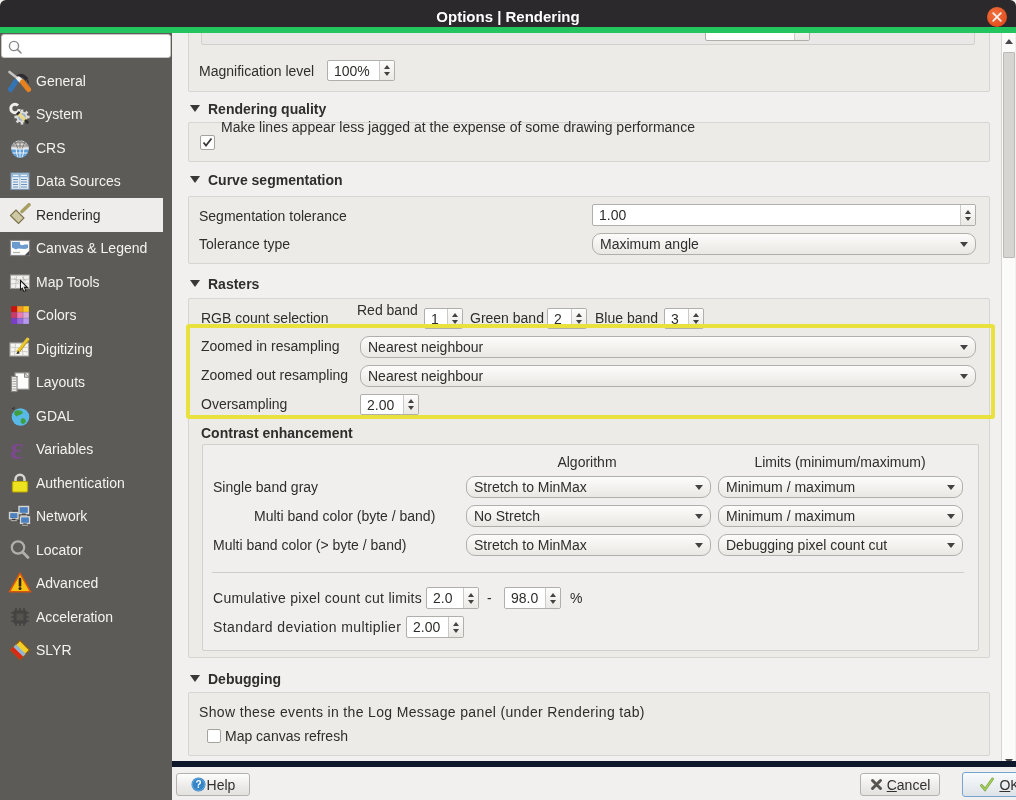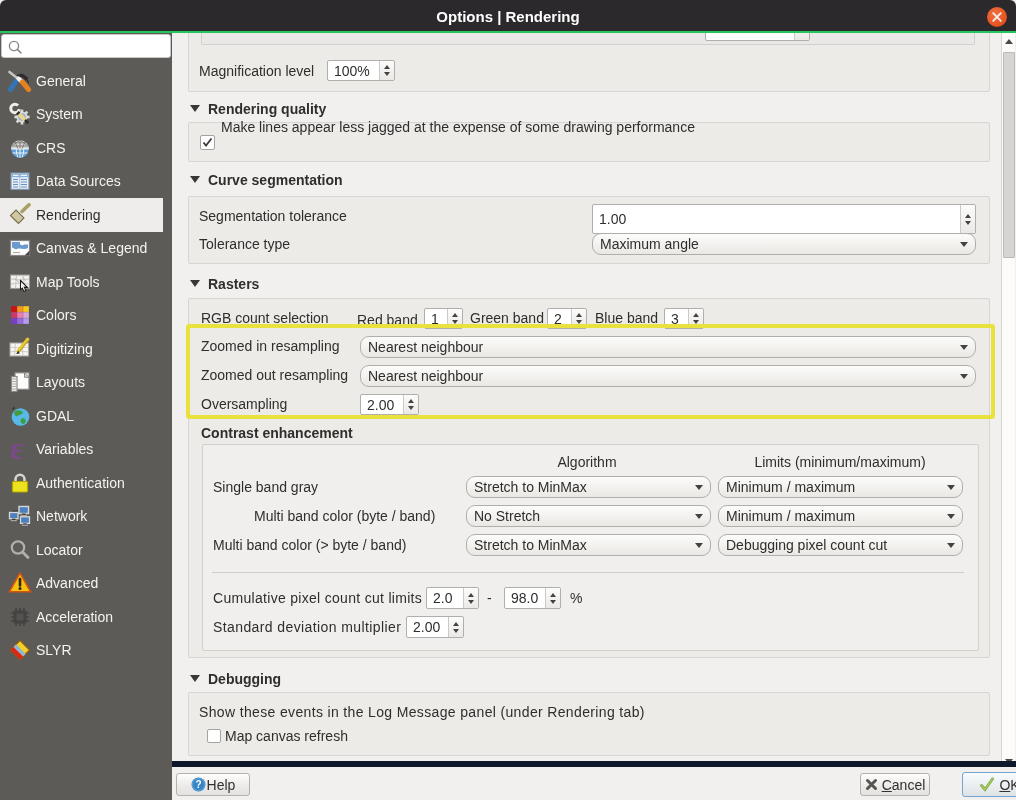--- a/index.html
+++ b/index.html
@@ -1,21 +1,21 @@
 <!DOCTYPE html>
 <html><head>
 <meta charset="utf-8">
 <style>
 * { margin:0; padding:0; box-sizing:border-box; }
 html,body { width:1016px; height:800px; overflow:hidden; }
 body { font-family:"Liberation Sans", sans-serif; font-size:14px; color:#2f2e2c; background:#8e8d8b; }
 #app { position:relative; width:1016px; height:800px; background:#f1f0ee; overflow:hidden; }
 
 
-#titlebar { position:absolute; left:0; top:0; width:1016px; height:33px; background:#2b292b; border-bottom:2px solid #22c55e; border-radius:6px 6px 0 0; }
+#titlebar { position:absolute; left:0; top:0; width:1016px; height:33px; background:#2b292b; border-bottom:6px solid #22c55e; border-radius:6px 6px 0 0; }
 #titlebar .title { position:absolute; left:0; right:0; top:8px; text-align:center; color:#ffffff; font-weight:bold; font-size:15px; }
 #closebtn { position:absolute; right:9px; top:7px; width:20px; height:20px; border-radius:50%; background:radial-gradient(circle at 40% 35%, #f07040, #e44f1c 75%); }
 #closebtn svg { position:absolute; left:0; top:0; }
 
 
 #sidebar { position:absolute; left:0; top:33px; width:172px; height:767px; background:#5d5b57; }
 #search { position:absolute; left:1px; top:1px; width:170px; height:24px; background:#ffffff; border:1px solid #c8c6c3; border-radius:3px; }
 #search svg { position:absolute; left:5px; top:4px; }
 #navlist { position:absolute; left:0; top:31px; width:163px; }
 .nav { position:relative; height:33.5px; display:flex; align-items:center; padding-left:8px; color:#f4f3f0; }
@@ -286,37 +286,37 @@
     <div class="cb" style="left:28px; top:102px;">
         <svg width="13" height="13" style="position:absolute;left:0;top:0">
           <path d="M2.5 6.5 L5 9.5 L10.5 2.5" stroke="#3c3a38" stroke-width="1.8" fill="none"></path>
         </svg>
       </div>
     <div class="lbl" style="left:49px; top:84px;text-align:center;">Make lines appear less jagged at the expense of some drawing performance</div>
 
     <div class="hdr" style="left:18px; top:137px;"><span class="arr"></span>Curve segmentation</div>
     <div class="panel" style="left:16px; top:163px; width:802px; height:68px;"></div>
     <div class="lbl" style="left:27px; top:173px;">Segmentation tolerance</div>
-    <div class="spin" style="left:420px; top:171px; width:384px; height:30px;">
+    <div class="spin" style="left:420px; top:171px; width:384px; height:22px;">
         <div class="val">1.00</div>
         <div class="btns">
           <div class="tu"></div>
           <div class="td"></div>
         </div>
       </div>
     <div class="lbl" style="left:27px; top:201px;">Tolerance type</div>
     <div class="combo" style="left:420px; top:200px; width:384px; height:22px;">
         <div class="val">Maximum angle</div>
         <div class="ca"></div>
       </div>
 
     <div class="hdr" style="left:18px; top:241px;"><span class="arr"></span>Rasters</div>
     <div class="panel" style="left:16px; top:265px; width:802px; height:360px;"></div>
     <div class="lbl" style="left:29px; top:275px;">RGB count selection</div>
-    <div class="lbl" style="left:185px; top:277px;">Red band</div>
+    <div class="lbl" style="left:185px; top:267px;">Red band</div>
     <div class="spin" style="left:252px; top:275px; width:39px; height:21px;">
         <div class="val">1</div>
         <div class="btns">
           <div class="tu"></div>
           <div class="td"></div>
         </div>
       </div>
     <div class="lbl" style="left:298px; top:275px;">Green band</div>
     <div class="spin" style="left:375px; top:275px; width:40px; height:21px;">
         <div class="val">2</div>
@@ -427,21 +427,21 @@
 
   <div id="bottombar">
     <div class="btn" style="left:176px; top:773px; width:74px;">
         <svg width="15" height="15" viewBox="0 0 15 15" style="margin-right:1px">
           <circle cx="7.5" cy="7.5" r="7" fill="#3584c6"></circle>
           <circle cx="7.5" cy="7.5" r="6" fill="none" stroke="#64a8d8" stroke-width="1"></circle>
           <text x="7.5" y="11" font-size="10" font-weight="bold" fill="#fff" text-anchor="middle" font-family="Liberation Sans,sans-serif">?</text>
         </svg>
         <span>Help</span>
       </div>
-    <div class="btn" style="left:860px; top:773px; width:70px;">
+    <div class="btn" style="left:860px; top:773px; width:80px;">
         <svg width="13" height="13" viewBox="0 0 13 13">
           <path d="M2.5 2.5 L10.5 10.5 M10.5 2.5 L2.5 10.5" stroke="#56544f" stroke-width="3" stroke-linecap="round"></path>
         </svg>
         <span><u>C</u>ancel</span>
       </div>
     <div class="btn" id="okbtn" style="left:938px; top:772px; width:75px; height:25px;margin-left:24px;">
         <svg width="16" height="15" viewBox="0 0 16 15">
           <path d="M2.5 8.5 L6 12.5 L13.5 2" stroke="#7aa43c" stroke-width="2.8" fill="none" stroke-linecap="round"></path>
           <path d="M2.5 8.5 L6 12.5 L13.5 2" stroke="#a5cc5e" stroke-width="1.4" fill="none" stroke-linecap="round"></path>
         </svg>

